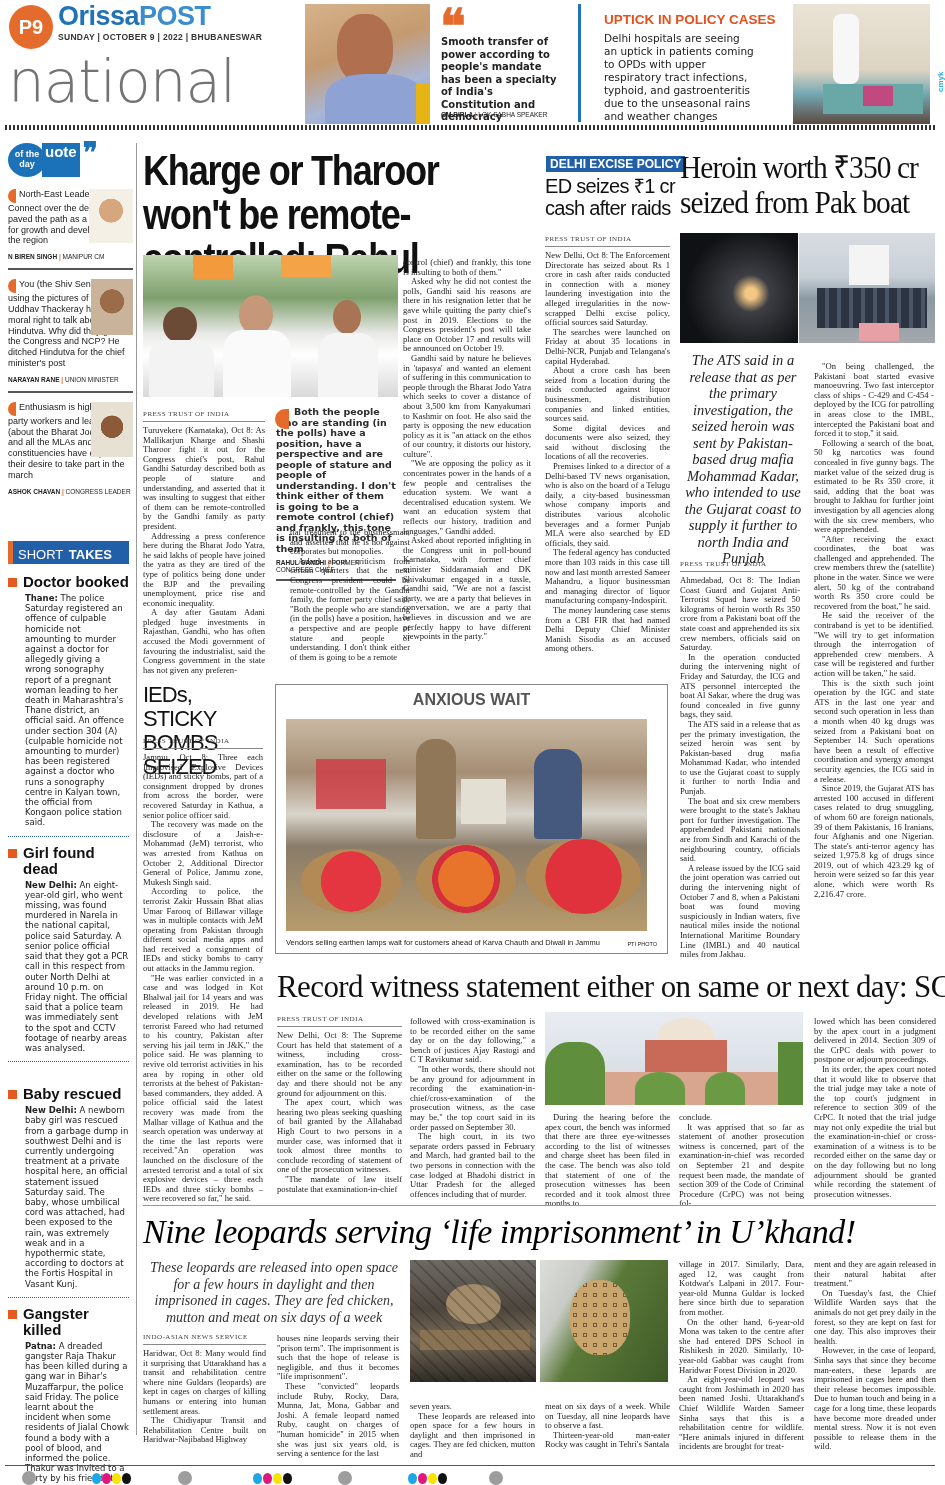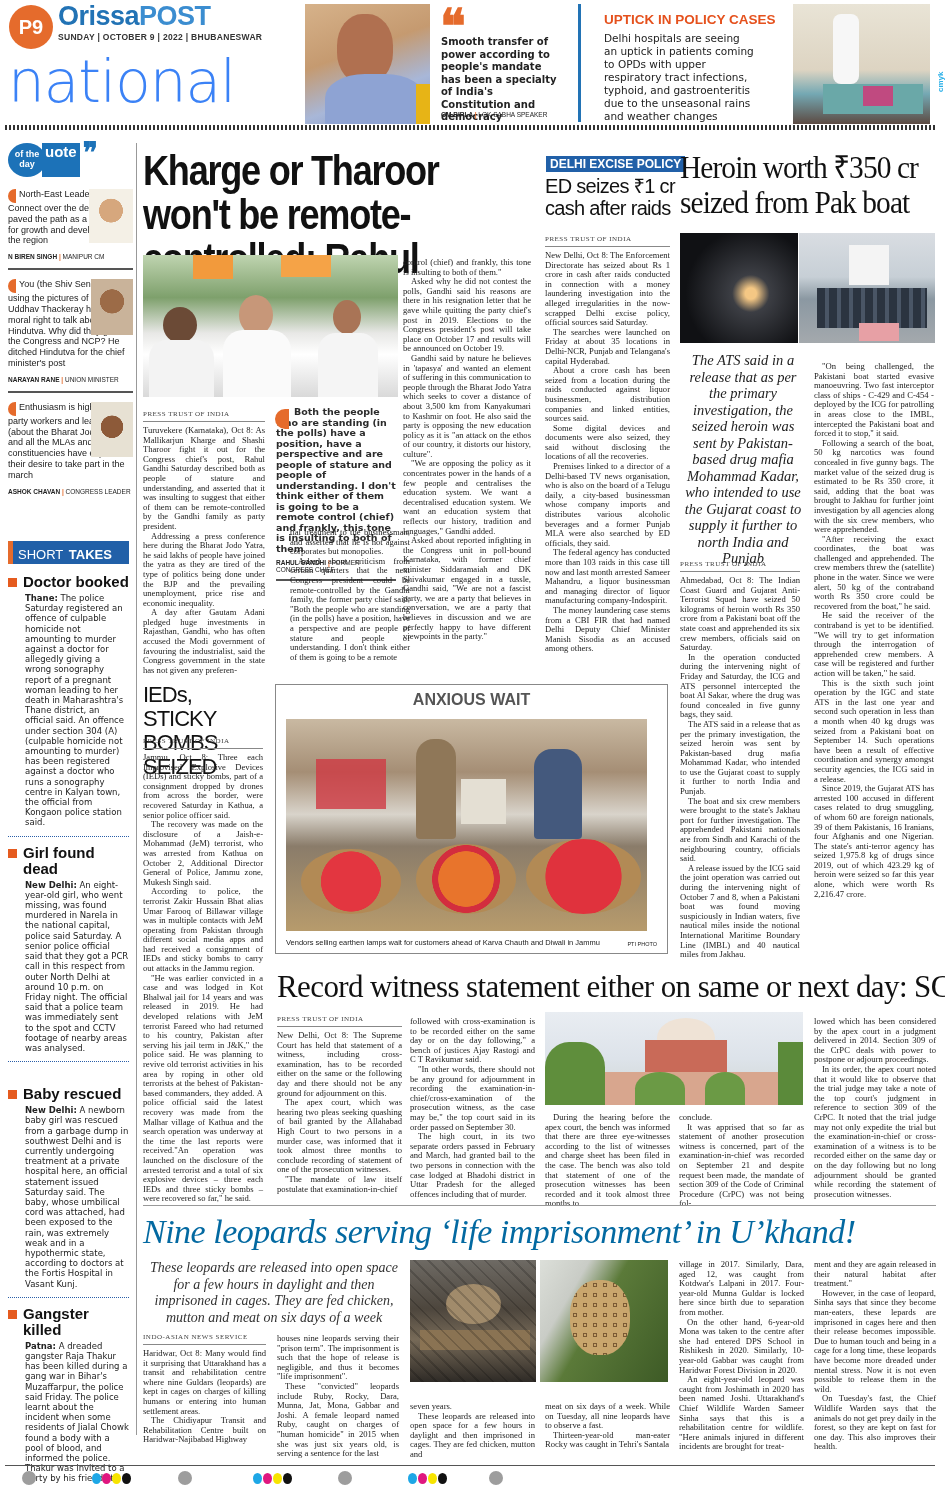--- a/index.html
+++ b/index.html
@@ -12,21 +12,21 @@
 .body-text p.first{text-indent:0}
 .dateline{font-weight:normal}
 .byline{font-family:"Liberation Serif",serif;font-size:7px;letter-spacing:.5px;color:#444;text-transform:uppercase;border-bottom:1px solid #888;padding-bottom:3px;margin-bottom:4px}
 .photo{position:absolute;overflow:hidden}
 .dashed{border-bottom:1px dotted #2a5ea8}
 .rule{position:absolute;height:5px;background:repeating-linear-gradient(90deg,#333 0 2px,transparent 2px 4px)}
 
 .p9{width:44px;height:44px;border-radius:50%;background:#e56b2c;color:#fff;font:bold 20px "Liberation Sans",sans-serif;display:flex;align-items:center;justify-content:center}
 .logo{font:bold 27px "Liberation Sans",sans-serif;color:#2273b5;letter-spacing:-.5px}
 .dateline-top{font:bold 8.5px "Liberation Sans",sans-serif;color:#333;letter-spacing:.3px}
-.section-title{font:300 58px "DejaVu Sans",sans-serif;color:#3b82f6;letter-spacing:-1px}
+.section-title{font:300 58px "DejaVu Sans",sans-serif;color:#737373;letter-spacing:-1px}
 .quote-mark{width:22px;height:22px;color:#e56b2c;font:bold 48px "DejaVu Serif",serif;line-height:40px}
 .top-quote{font:bold 10px "DejaVu Sans",sans-serif;line-height:12.5px;color:#222}
 .credit{font:bold 6.5px "Liberation Sans",sans-serif;color:#222;text-transform:uppercase}
 .credit span.sep{color:#e56b2c}
 .credit .role{font-weight:normal}
 .ty-head{font:bold 13.5px "Liberation Sans",sans-serif;color:#e5511d}
 .ty-body{font:10.5px "DejaVu Sans",sans-serif;line-height:13px;color:#222}
 
 .qotd{font:9px "Liberation Sans",sans-serif;line-height:10.8px;color:#222}
 .q-mark{display:inline-block;width:8px;height:14px;background:#e56b2c;border-radius:8px 0 0 8px;margin-right:3px;vertical-align:top}
@@ -271,21 +271,21 @@
 <div class="abs body-text" style="left:679px;top:1113px;width:125px">
   <p class="first">conclude.</p>
   <p>It was apprised that so far as statement of another prosecution witness is concerned, part of the examination-in-chief was recorded on September 21 and despite request been made, the mandate of section 309 of the Code of Criminal Procedure (CrPC) was not being fol-</p>
 </div>
 <div class="abs body-text" style="left:814px;top:1017px;width:122px">
   <p class="first">lowed which has been considered by the apex court in a judgment delivered in 2014. Section 309 of the CrPC deals with power to postpone or adjourn proceedings.</p>
   <p>In its order, the apex court noted that it would like to observe that the trial judge may take a note of the top court's judgment in reference to section 309 of the CrPC. It noted that the trial judge may not only expedite the trial but the examination-in-chief or cross-examination of a witness is to be recorded either on the same day or on the day following but no long adjournment should be granted while recording the statement of prosecution witnesses.</p>
 </div>
 <div class="abs" style="left:143px;top:1205px;width:793px;height:1px;background:#999"></div>
 
-<div class="abs serif" style="left:143px;top:1213px;width:800px;font-style:italic;font-size:34px;line-height:38px;letter-spacing:-.5px;color:#0369a1;white-space:nowrap">Nine leopards serving ‘life imprisonment’ in U’khand!</div>
+<div class="abs serif" style="left:143px;top:1213px;width:800px;font-style:italic;font-size:34px;line-height:38px;letter-spacing:-.5px;color:#000000;white-space:nowrap">Nine leopards serving ‘life imprisonment’ in U’khand!</div>
 <div class="abs" style="left:143px;top:1260px;width:262px;font:italic 14px 'Liberation Serif',serif;line-height:16.5px;text-align:center;color:#333">These leopards are released into open space for a few hours in daylight and then imprisoned in cages. They are fed chicken, mutton and meat on six days of a week</div>
 <div class="abs" style="left:143px;top:1333px;width:123px">
   <div class="byline">INDO-ASIAN NEWS SERVICE</div>
   <div class="body-text">
     <p class="first"><span class="dateline">Haridwar, Oct 8:</span> <span>Many would find it surprising that Uttarakhand has a transit and rehabilitation centre where nine Guldars (leopards) are kept in cages on charges of killing humans or entering into human settlement areas.</span></p>
     <p>The Chidiyapur Transit and Rehabilitation Centre built on Haridwar-Najibabad Highway</p>
   </div>
 </div>
 <div class="abs body-text" style="left:277px;top:1334px;width:122px">
   <p class="first">houses nine leopards serving their "prison term". The imprisonment is such that the hope of release is negligible, and thus it becomes "life imprisonment".</p>
@@ -307,22 +307,22 @@
   <p class="first">meat on six days of a week. While on Tuesday, all nine leopards have to observe a fast.</p>
   <p>Thirteen-year-old man-eater Rocky was caught in Tehri's Santala</p>
 </div>
 <div class="abs body-text" style="left:679px;top:1260px;width:125px">
   <p class="first">village in 2017. Similarly, Dara, aged 12, was caught from Kotdwar's Lalpani in 2017. Four-year-old Munna Guldar is locked here since birth due to separation from mother.</p>
   <p>On the other hand, 6-year-old Mona was taken to the centre after she had entered DPS School in Rishikesh in 2020. Similarly, 10-year-old Gabbar was caught from Haridwar Forest Division in 2020.</p>
   <p>An eight-year-old leopard was caught from Joshimath in 2020 has been named Joshi. Uttarakhand's Chief Wildlife Warden Sameer Sinha says that this is a rehabilitation centre for wildlife. "Here animals injured in different incidents are brought for treat-</p>
 </div>
 <div class="abs body-text" style="left:814px;top:1260px;width:122px">
   <p class="first">ment and they are again released in their natural habitat after treatment."</p>
+  <p>On Tuesday's fast, the Chief Wildlife Warden says that the animals do not get prey daily in the forest, so they are kept on fast for one day. This also improves their health.</p>
   <p>However, in the case of leopard, Sinha says that since they become man-eaters, these lepards are imprisoned in cages here and then their release becomes impossible. Due to human touch and being in a cage for a long time, these leopards have become more dreaded under mental stress. Now it is not even possible to release them in the wild.</p>
-  <p>On Tuesday's fast, the Chief Wildlife Warden says that the animals do not get prey daily in the forest, so they are kept on fast for one day. This also improves their health.</p>
 </div>
 
 <div class="abs" style="left:5px;top:1465px;width:930px;height:1px;background:#555"></div>
 <div class="abs" style="left:0;top:1470px;width:945px;height:15px">
   <div class="abs reg" style="left:22px;top:1px;background:#9d9d9d"></div>
   <div class="abs" style="left:92px;top:3px;display:flex;gap:1px">
       <span class="reg" style="width:9px;height:11px;background:#1ea7e6"></span>
       <span class="reg" style="width:9px;height:11px;background:#e0177f"></span>
       <span class="reg" style="width:9px;height:11px;background:#f7e400"></span>
       <span class="reg" style="width:9px;height:11px;background:#111"></span>

